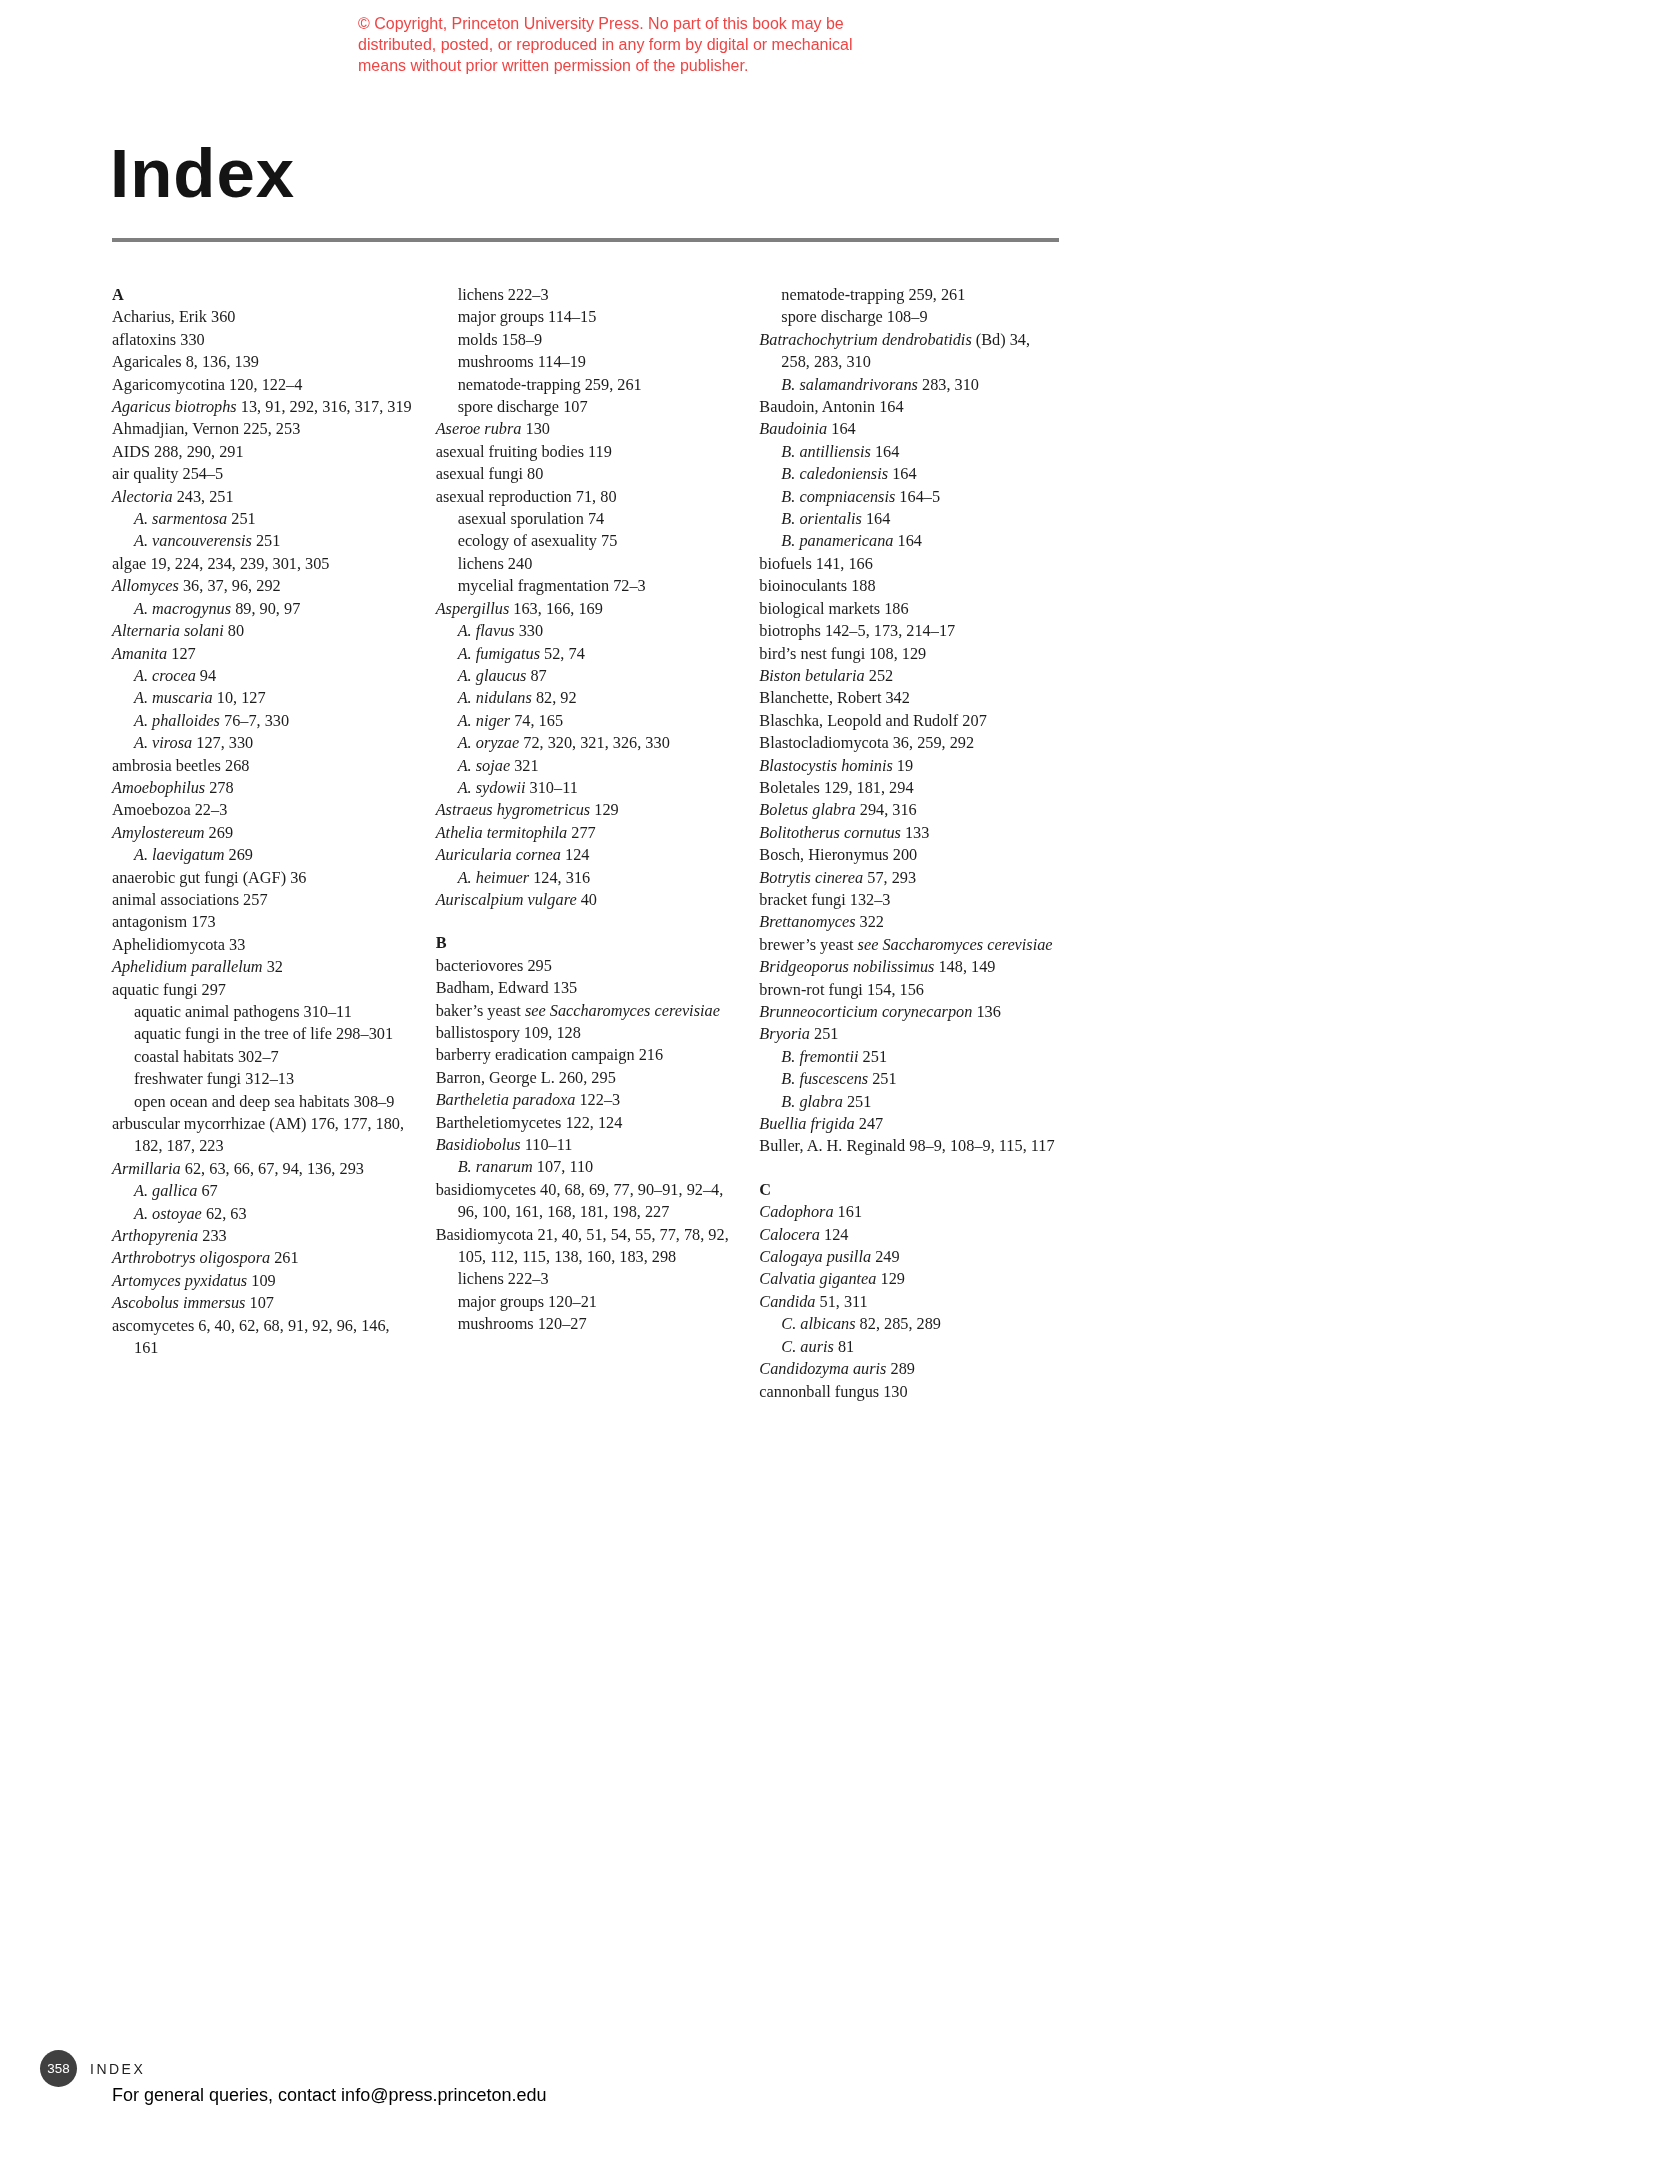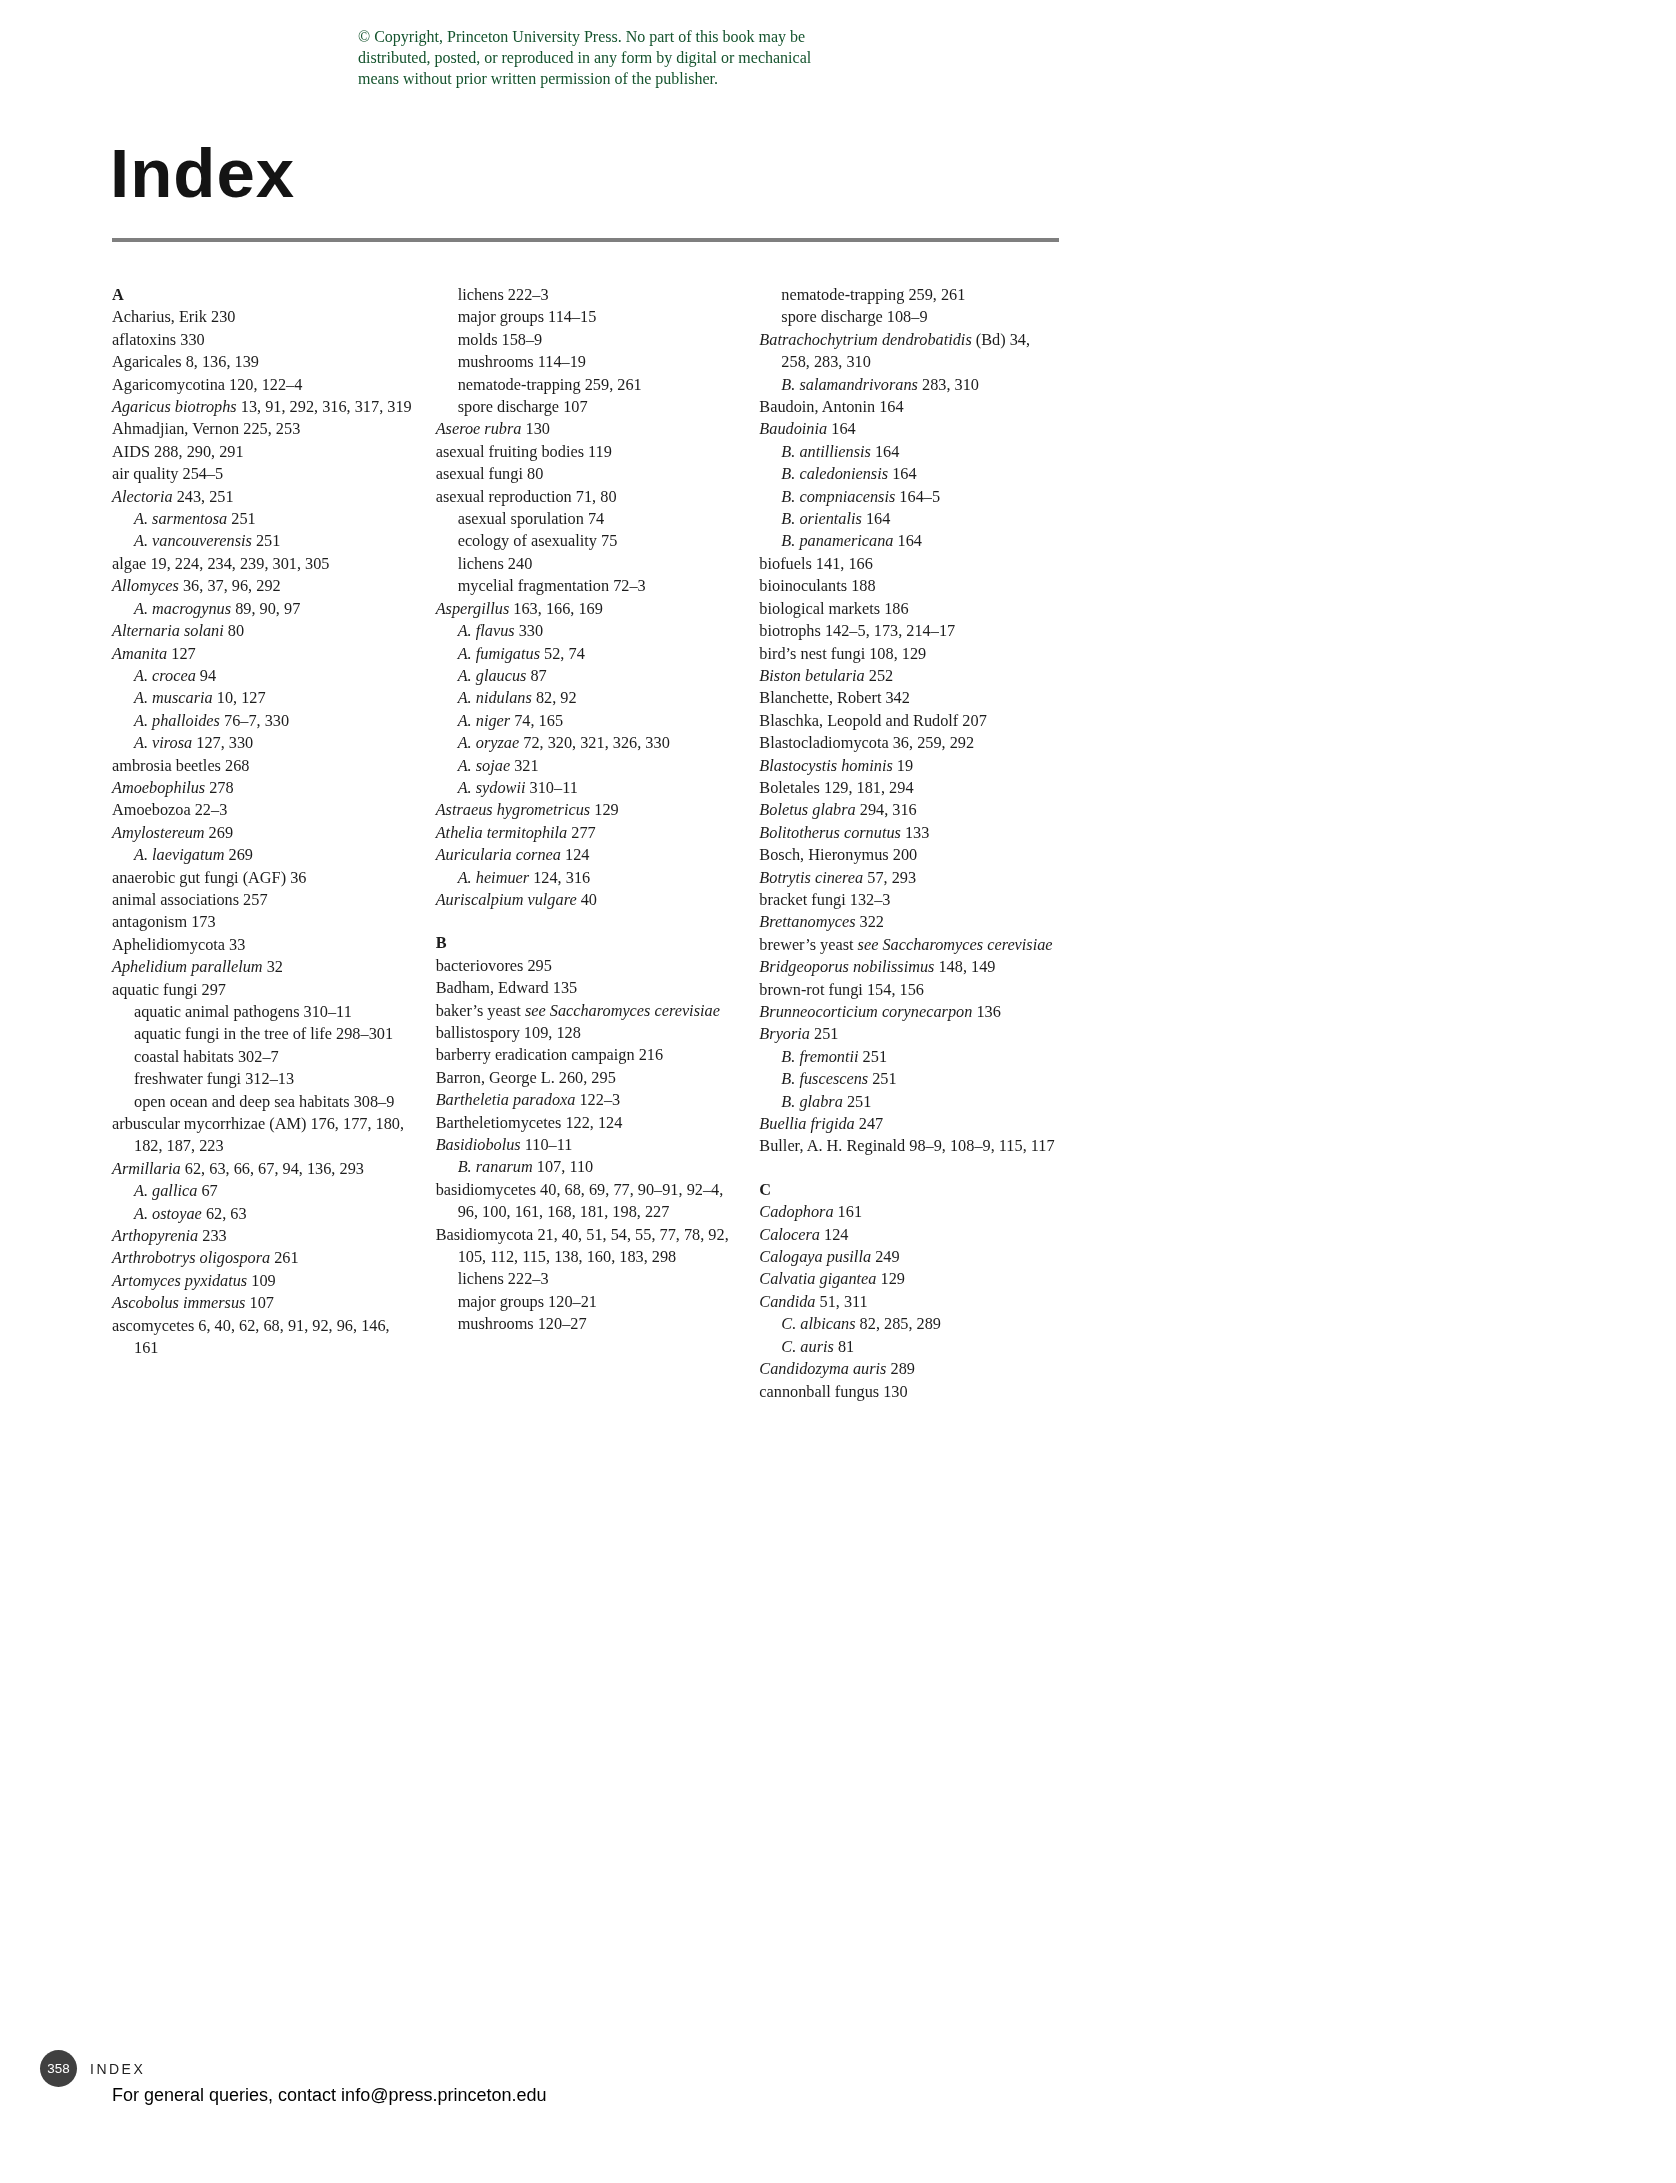--- a/index.html
+++ b/index.html
@@ -3,23 +3,23 @@
 <meta charset="utf-8">
 <style>
   * { margin: 0; padding: 0; box-sizing: border-box; }
   html, body { background: #ffffff; }
   body {
     width: 1676px; height: 2183px; position: relative;
     font-family: "Liberation Serif", serif; color: #1c1c1c;
     overflow: hidden;
   }
   .copyright {
-    position: absolute; left: 358px; top: 27px; width: 495px;
-    font-family: Liberation Serif, serif; font-size: 16px;
-    line-height: 1.3; color: #14532d;
+    position: absolute; left: 358px; top: 14px; width: 495px;
+    font-family: Liberation Sans, sans-serif; font-size: 16px;
+    line-height: 1.3; color: #ef4444;
   }
   .page-title {
     position: absolute; left: 110px; top: 134px;
     font-family: "Liberation Sans", sans-serif; font-weight: 800;
     font-size: 69px; letter-spacing: 1px; color: #141414;
   }
   .rule {
     position: absolute; left: 112px; top: 238px; width: 947px; height: 4px;
     background: #7f7f7f;
   }
@@ -58,21 +58,21 @@
 
 <div class="copyright">© Copyright, Princeton University Press. No part of this book may be distributed, posted, or reproduced in any form by digital or mechanical means without prior written permission of the publisher.</div>
 
 <h1 class="page-title">Index</h1>
 
 <div class="rule"></div>
 
 <div class="columns">
   <div class="col">
       <div class="heading">A</div>
-      <div class="entry"><span>Acharius, Erik 230</span></div>
+      <div class="entry"><span>Acharius, Erik 360</span></div>
       <div class="entry"><span>aflatoxins 330</span></div>
       <div class="entry"><span>Agaricales 8, 136, 139</span></div>
       <div class="entry"><span>Agaricomycotina 120, 122–4</span></div>
       <div class="entry"><span class="it">Agaricus biotrophs</span><span> 13, 91, 292, 316, 317, 319</span></div>
       <div class="entry"><span>Ahmadjian, Vernon 225, 253</span></div>
       <div class="entry"><span>AIDS 288, 290, 291</span></div>
       <div class="entry"><span>air quality 254–5</span></div>
       <div class="entry"><span class="it">Alectoria</span><span> 243, 251</span></div>
       <div class="entry sub"><span class="it">A. sarmentosa</span><span> 251</span></div>
       <div class="entry sub"><span class="it">A. vancouverensis</span><span> 251</span></div>

